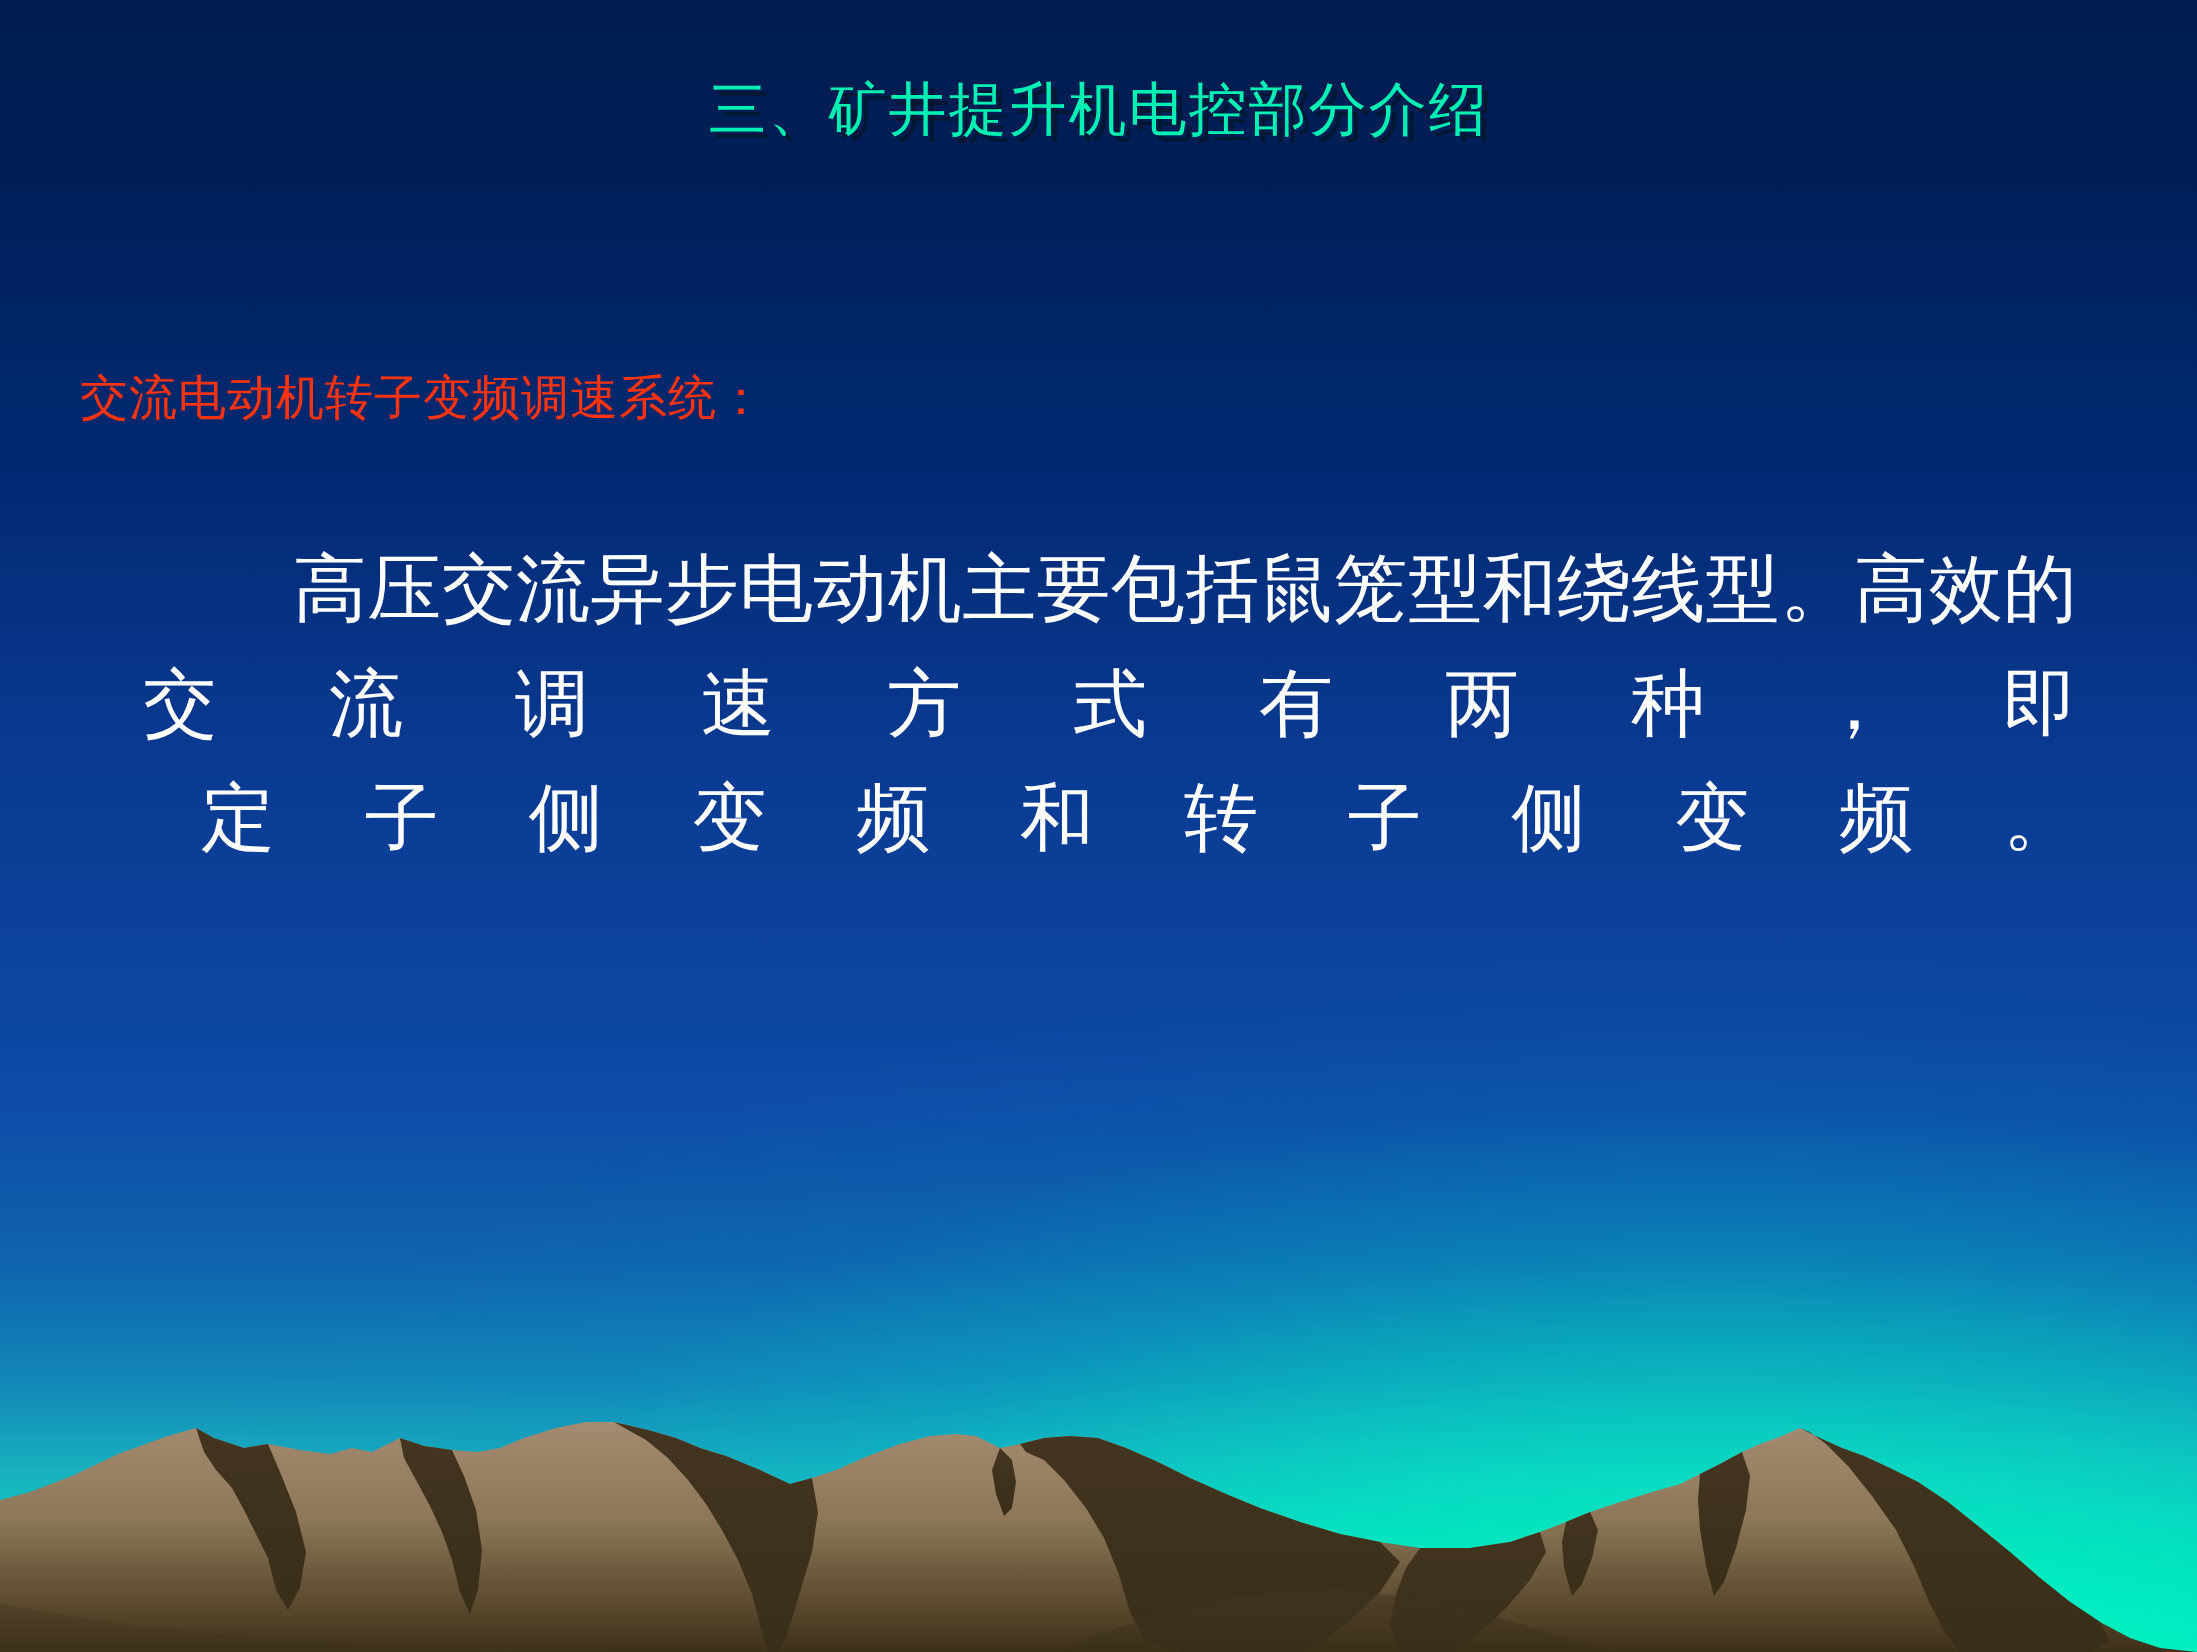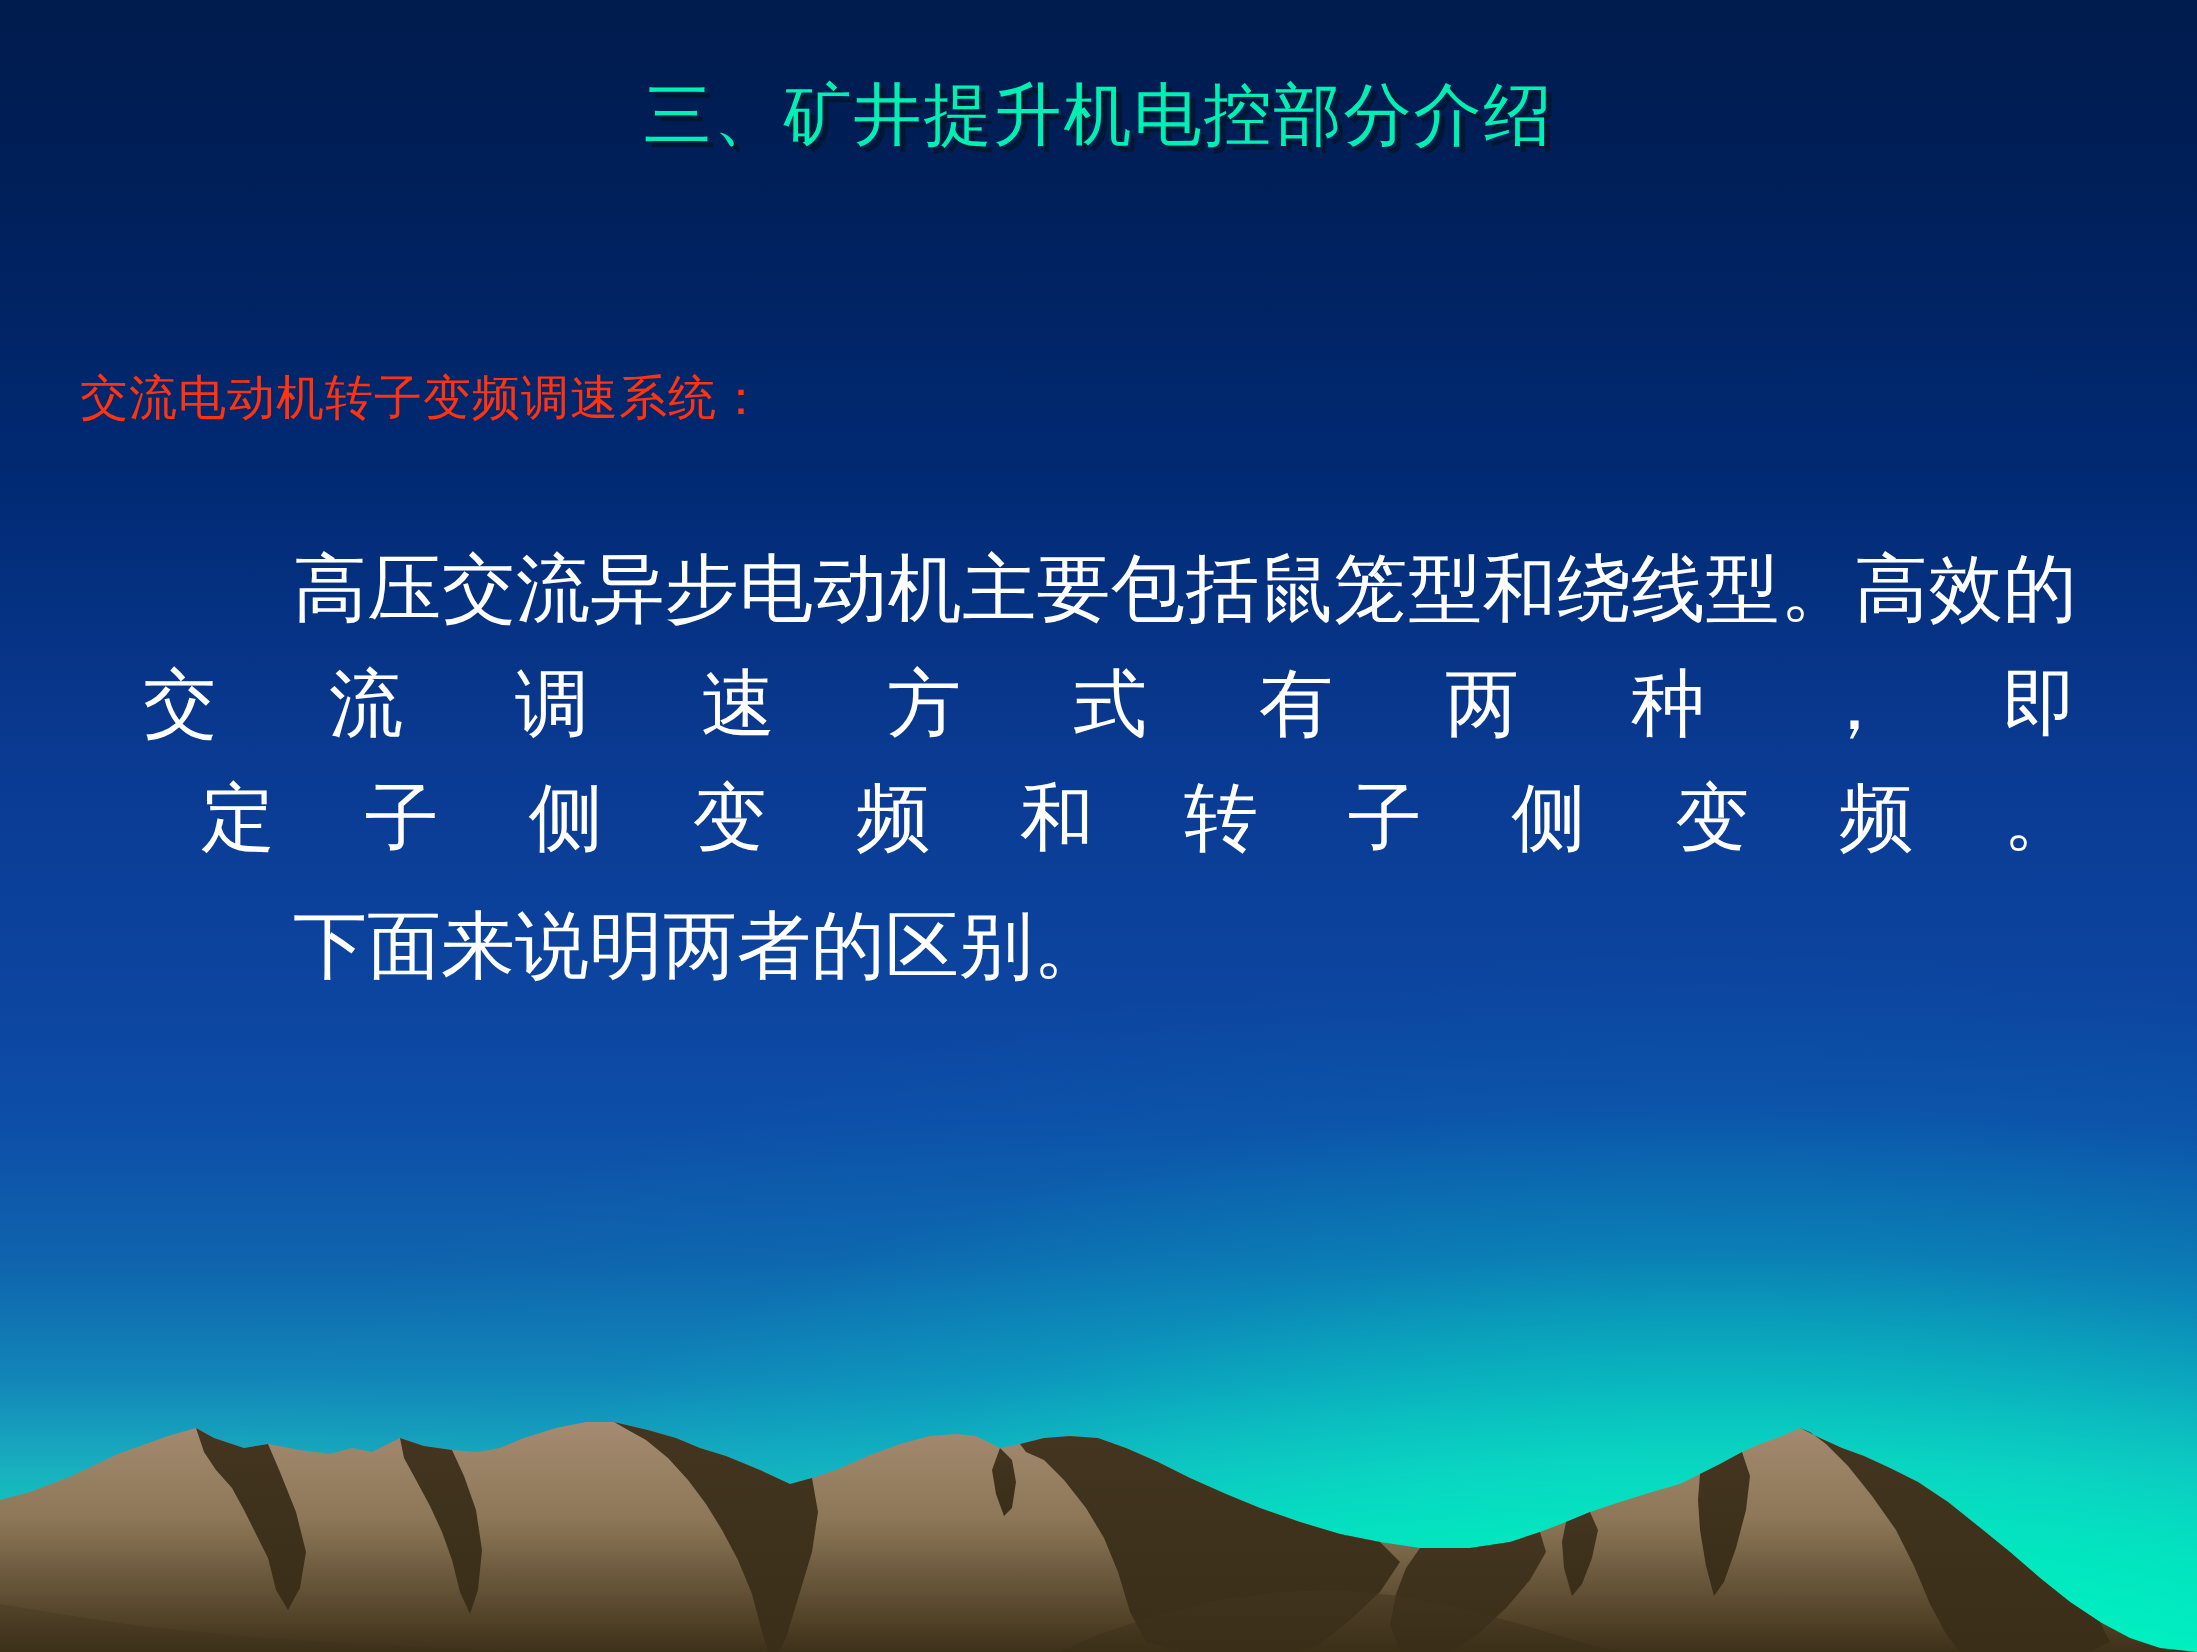--- a/index.html
+++ b/index.html
@@ -34,21 +34,21 @@
        rgba(0,140,190,0.10) 50%,
        rgba(0,0,0,0) 62%);
   }
   .layer{position:absolute;inset:0;}
   #mountains{position:absolute;left:0;bottom:0;width:2197px;height:300px;z-index:2;}
   #content{position:absolute;inset:0;z-index:3;}
 
   .title{
     position:absolute;left:0;top:78px;width:2197px;
     text-align:center;
-    font-size:68px;line-height:1.08;
+    font-size:58px;line-height:1.08;
     letter-spacing:2px;
     color:#00f0b4;
     text-shadow:6px 6px 0 rgba(0,22,46,0.85);
     white-space:nowrap;
   }
   .subtitle{
     position:absolute;left:80px;top:372px;
     font-size:48px;line-height:1.05;
     color:#ff3310;
     letter-spacing:1px;
@@ -144,17 +144,16 @@
   </svg>
 
   <div id="content">
 
     <div class="title">三、矿井提升机电控部分介绍</div>
 
     <div class="subtitle">交流电动机转子变频调速系统：</div>
 
     <div class="body">
       <p class="p1"><span>高压交流异步电动机主要包括鼠笼型和</span><span>绕线型。高效的交流调速方式有两种，即</span><span class="lastline">定子侧变频和转子侧变频。</span></p>
-      <p class="p2">下面来说明两者的区别。</p>
     </div>
 
   </div>
 </div>
 
 </body></html>

